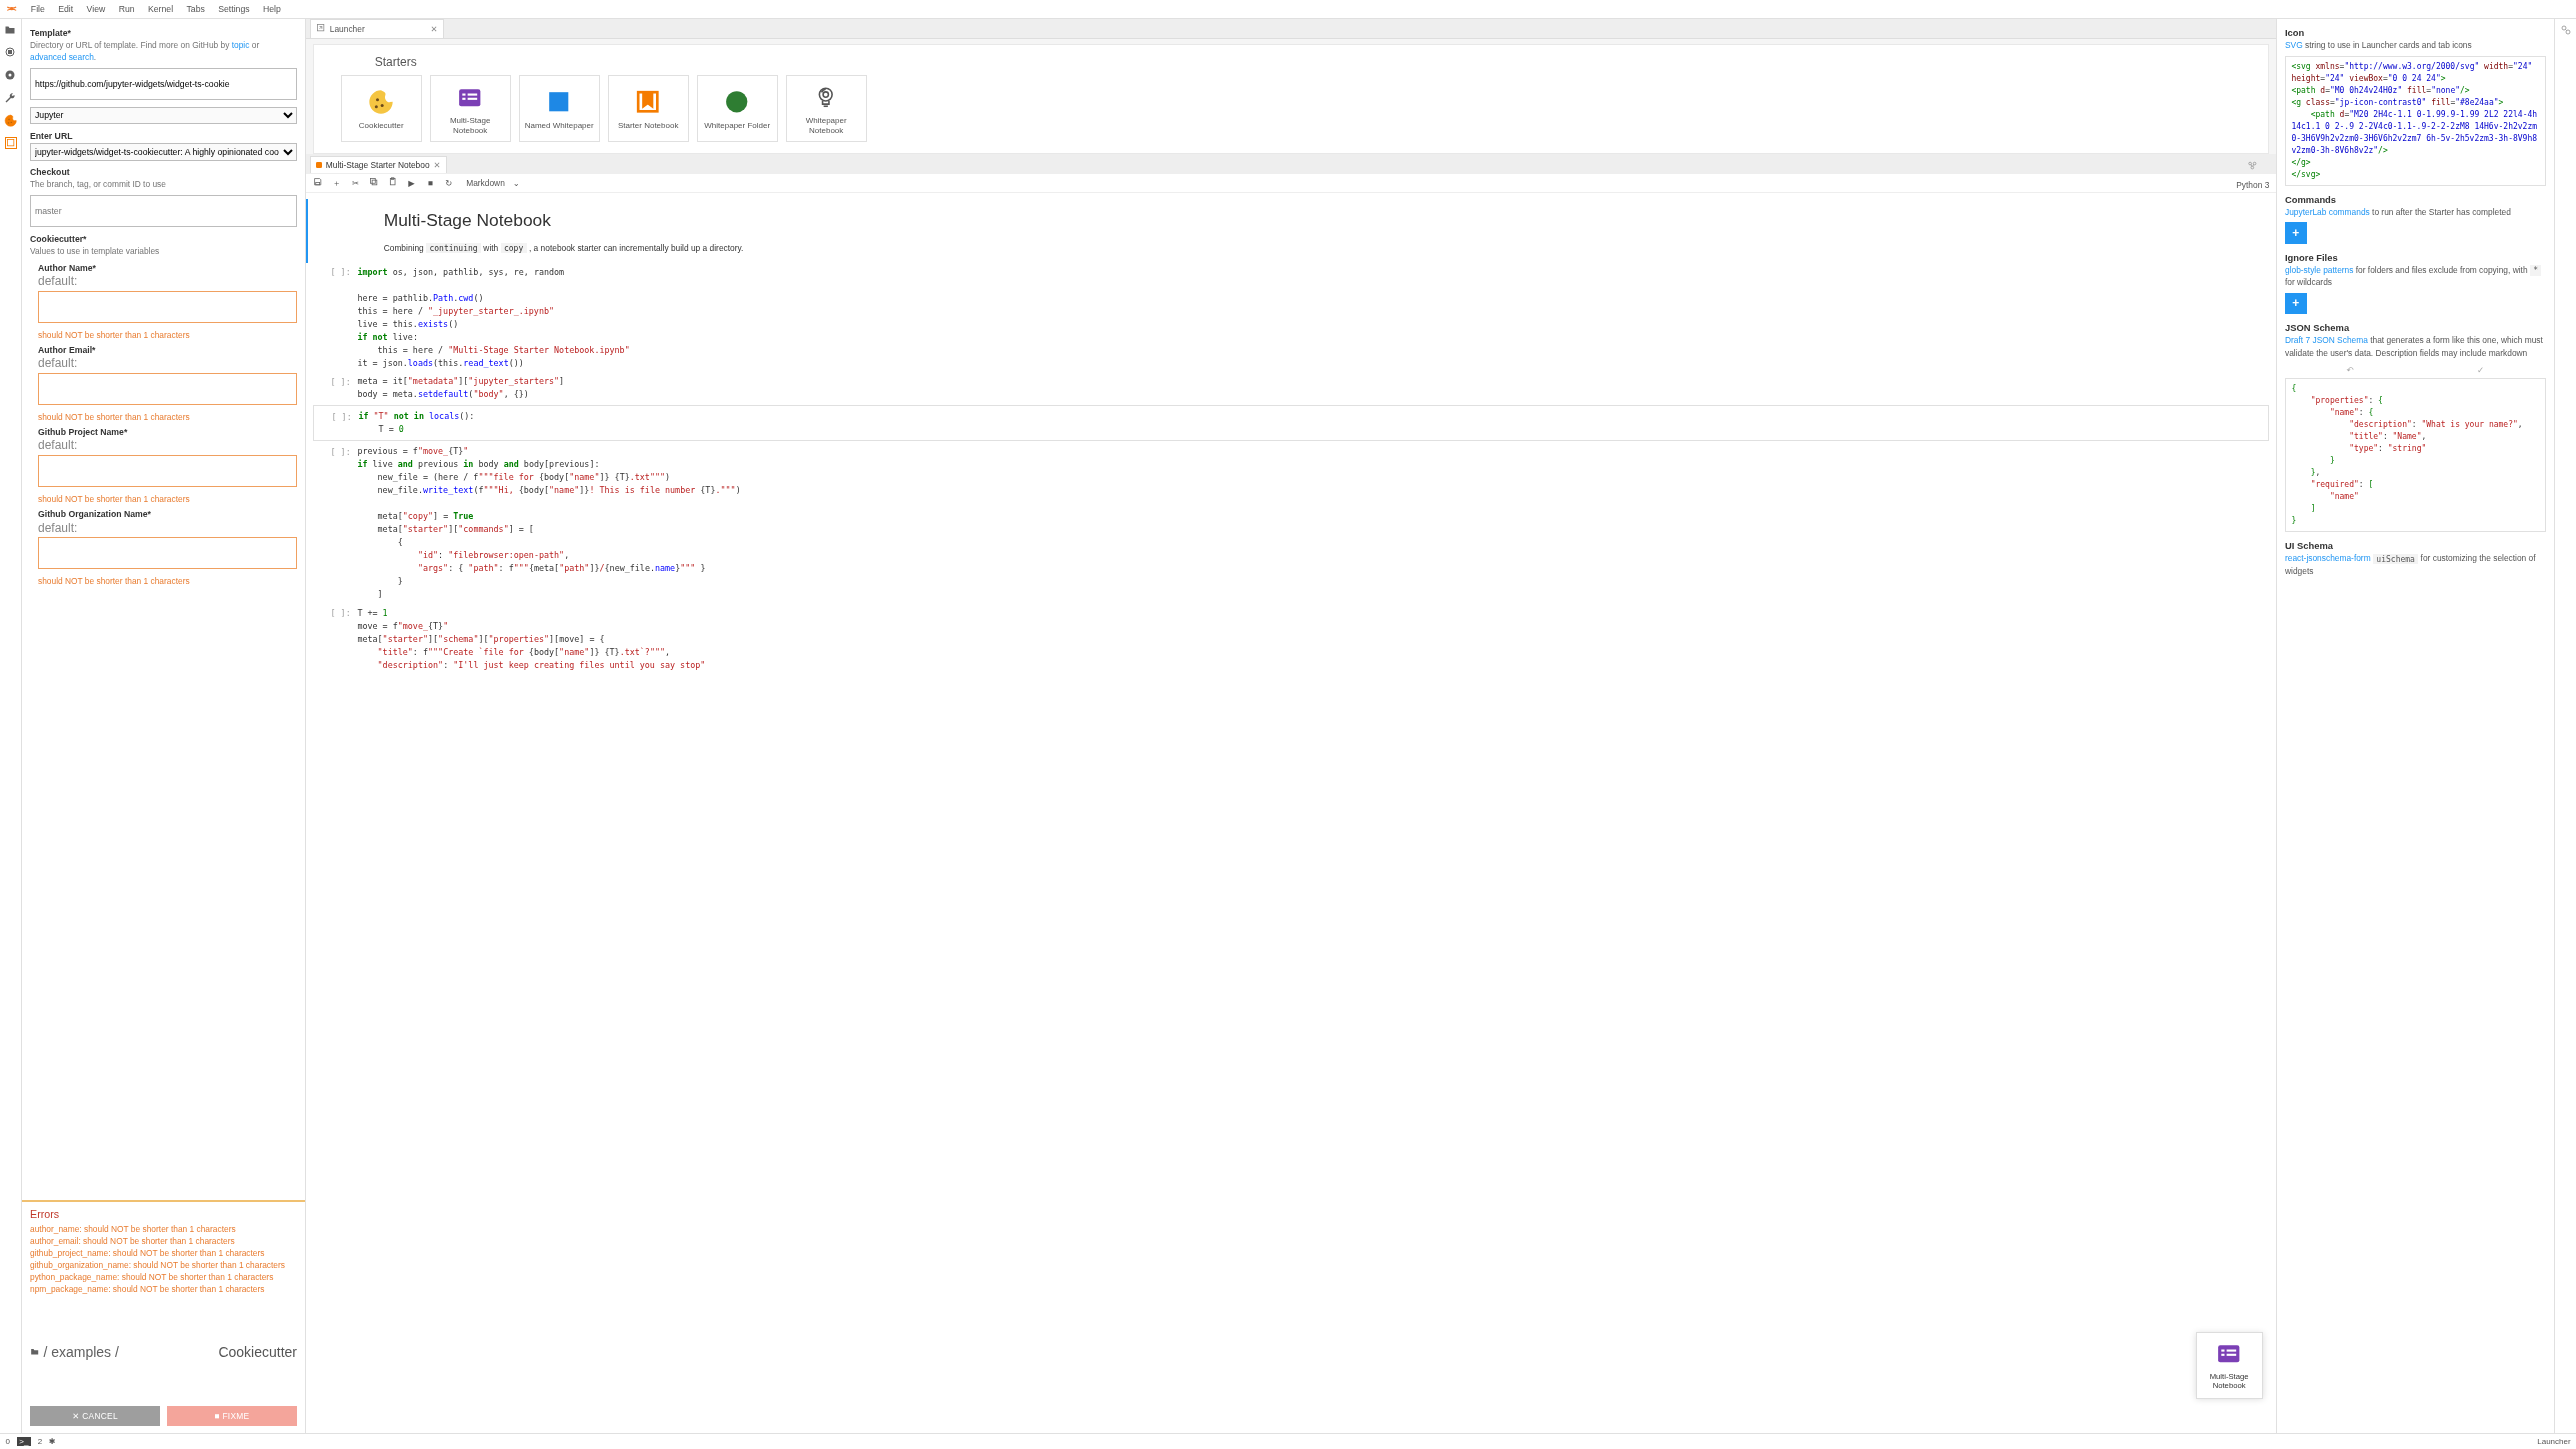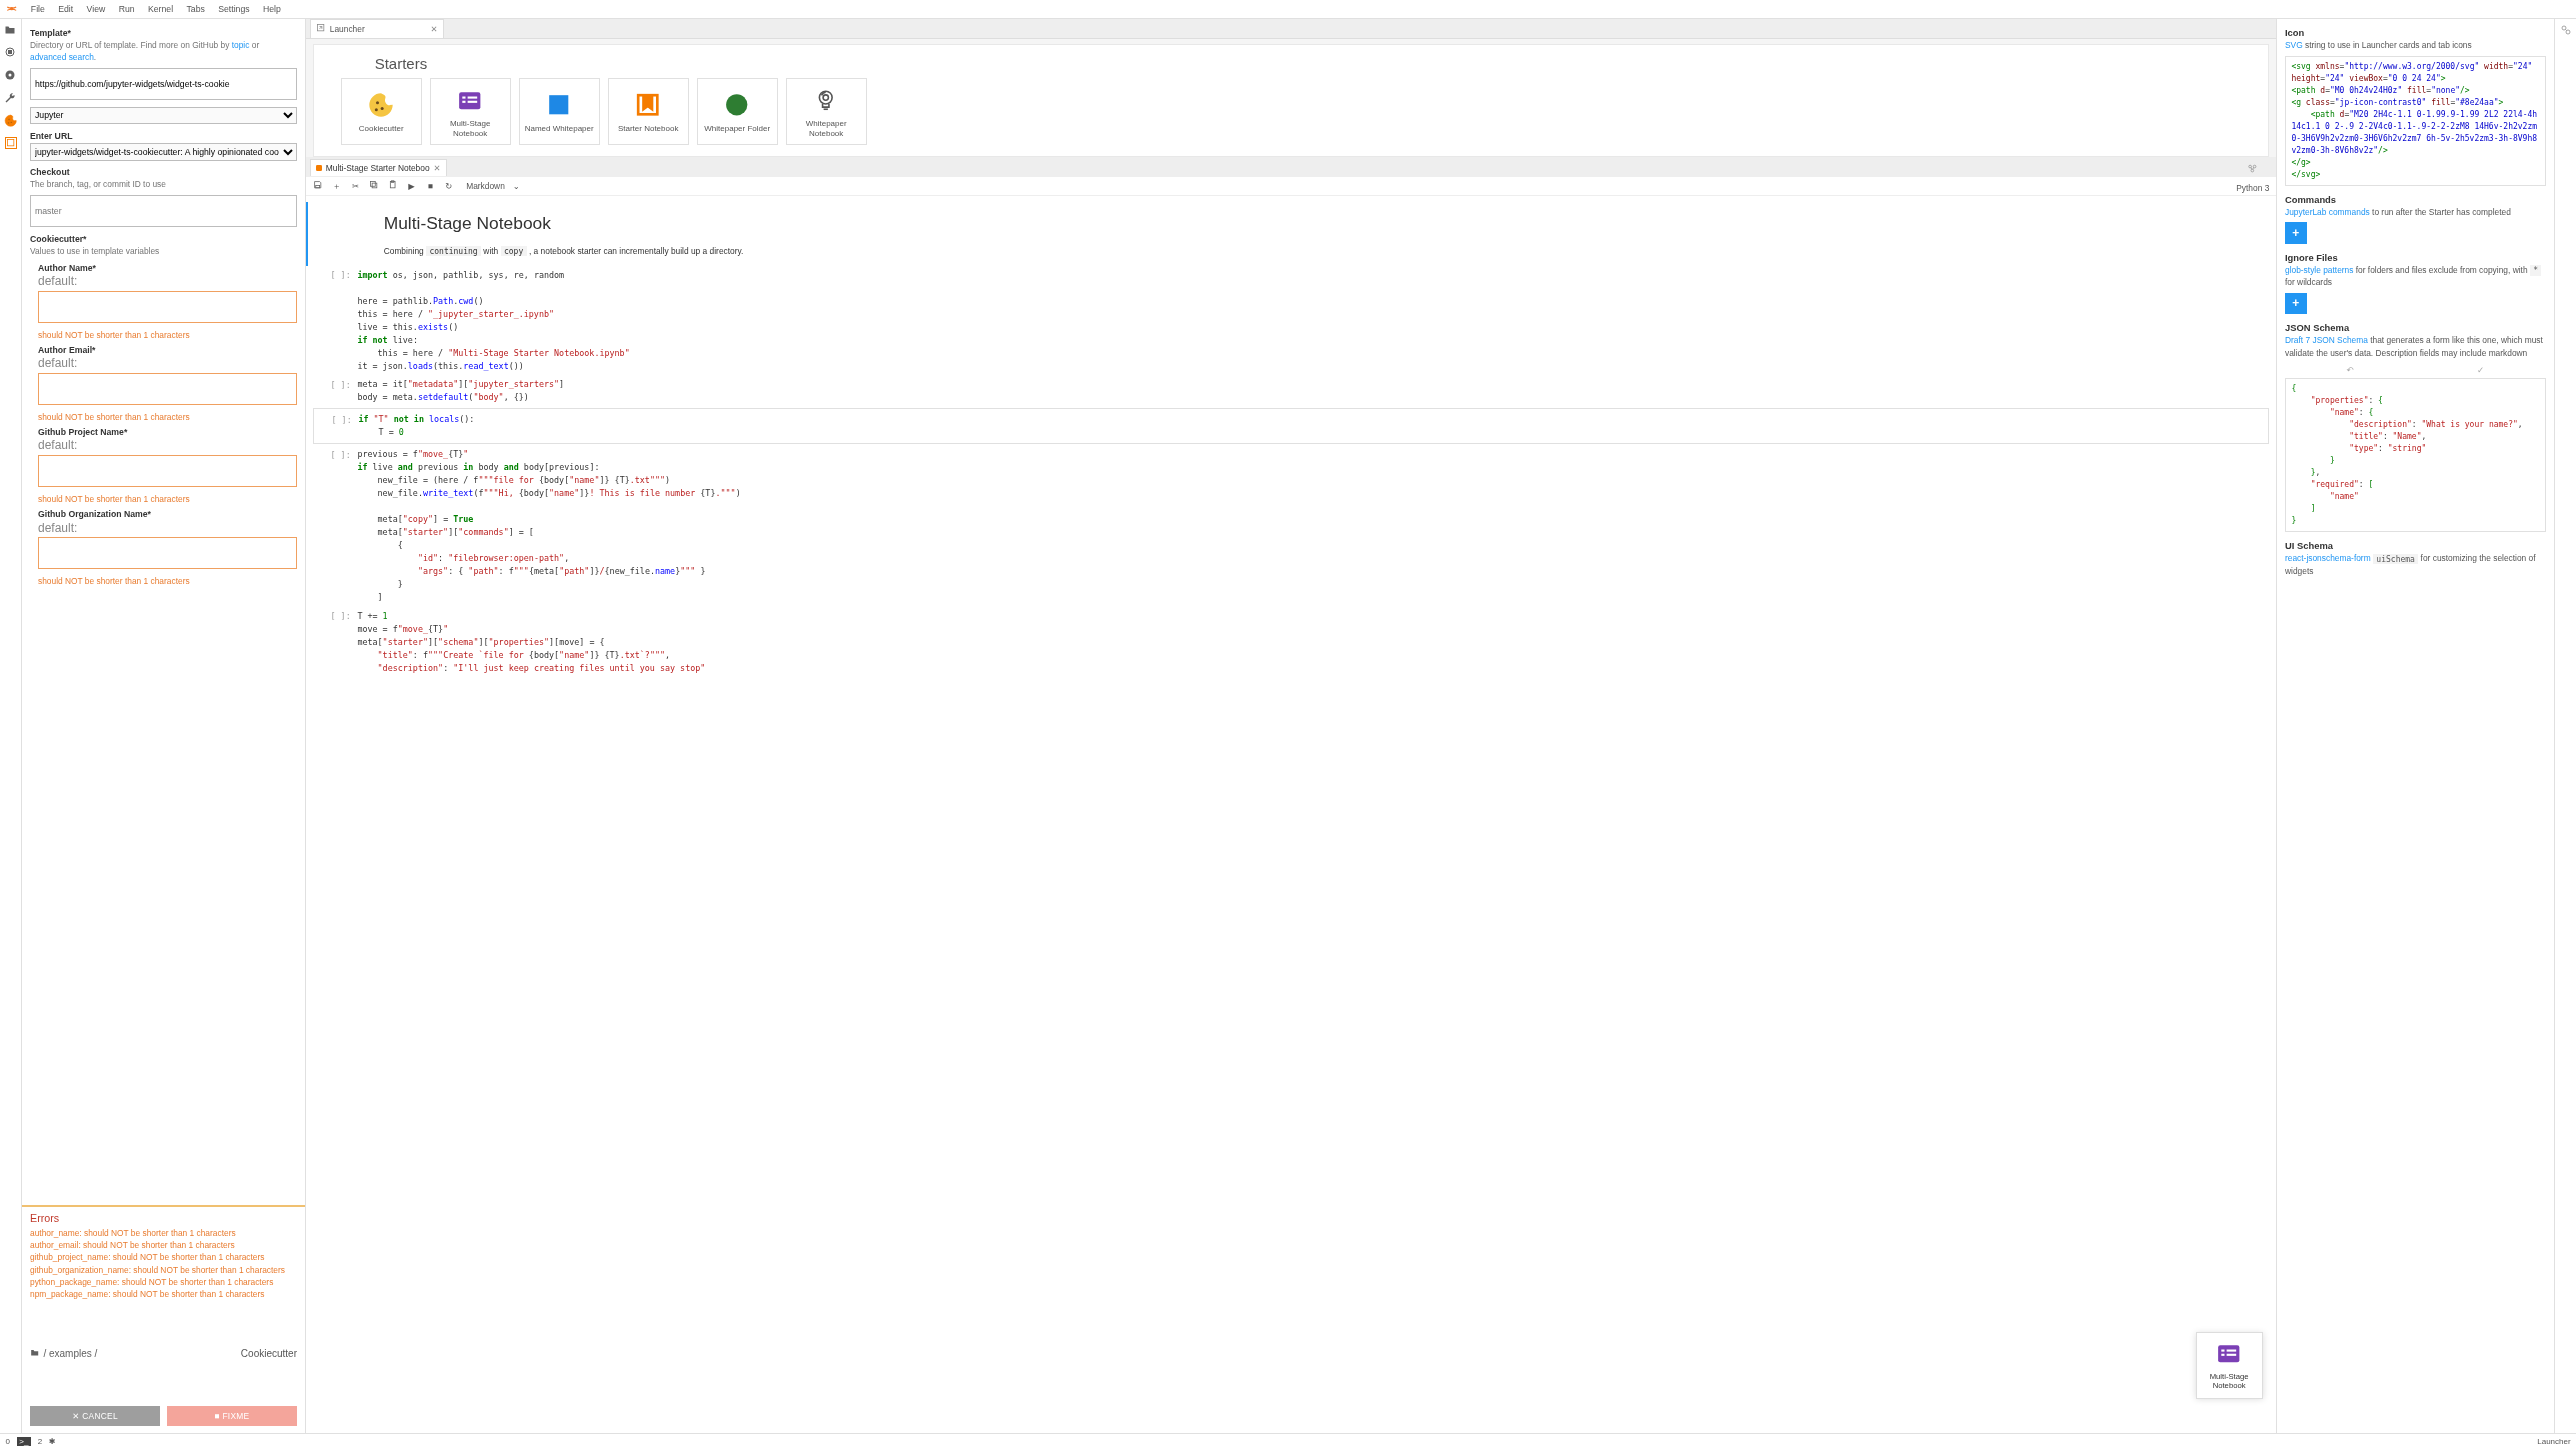--- a/index.html
+++ b/index.html
@@ -32,34 +32,34 @@
 .fld input[type=text] { width:100%; height:32px; border:0.7px solid #bdbdbd; padding:2px 4px; font-size:8.7px; }
 .fld input.err { border-color:#f0a060; background:#fff; }
 .fld select { width:100%; height:17.4px; border:0.7px solid #bdbdbd; background:#fafafa; font-size:8.7px; }
 .fld-label { font-weight:600; font-size:8.7px; margin-top:5.4px; }
 .fld-sub { color:#888; font-size:12px; margin:1.3px 0 2.7px; }
 .fld-err { color:#e87b2f; font-size:8.4px; margin-top:3.4px; }
 .indent { padding-left:8px; }
 .errors-box { border-top: 2px solid #f0c070; padding: 5.4px 8px 4px; }
 .errors-title { color:#C0392B; font-size:10.7px; font-weight:500; margin-bottom:2.7px; }
 .errors-box .erow { color:#e87b2f; font-size:8.4px; line-height:1.45; }
-.crumb-row { display:flex; align-items:center; padding:4px 8px; font-size:10px; color:#616161; }
+.crumb-row { display:flex; align-items:center; padding:4px 8px; font-size:14px; color:#616161; }
 .crumb-row .spacer { flex:1; }
 .btn-row { display:flex; gap:6.7px; padding: 2.7px 8px 6.7px; }
 .btn { flex:1; height:20px; display:flex; align-items:center; justify-content:center; font-size:8.4px; letter-spacing:0.3px; cursor:pointer; }
 .btn.cancel { background:#9e9e9e; color:#fff; }
 .btn.fixme { background:#f4a59b; color:#fff; }
 
 
 .center { flex:1; display:flex; flex-direction:column; min-width:0; background:#f5f5f5; }
 .tabbar { height:20px; display:flex; align-items:flex-end; background:#eee; border-bottom:0.7px solid #ddd; padding-left:4px; }
 .tab { display:flex; align-items:center; gap:4px; height:19px; padding:0 5.4px; background:#fff; border:0.7px solid #ddd; border-bottom:none; font-size:8.4px; color:#555; min-width:134px; margin-right:2.7px; }
 .tab .close { margin-left:auto; color:#888; cursor:pointer; }
 .launcher-body { background:#fff; margin:5.4px 6.7px 0 6.7px; border:0.7px solid #e8e8e8; padding: 5.4px 27px 10.7px; }
-.launcher-h { font-size:15px; color:#555; margin: 4px 0 6.7px 34px; }
+.launcher-h { font-size:12px; color:#555; margin: 4px 0 6.7px 34px; }
 .cards { display:flex; gap:8px; }
 .card { width:81px; height:67px; border:0.7px solid #e0e0e0; display:flex; flex-direction:column; align-items:center; justify-content:center; gap:4px; background:#fff; cursor:pointer; padding:4px; text-align:center; }
 .card .cicon { width:29.5px; height:29.5px; display:flex; align-items:center; justify-content:center; }
 .card .clabel { font-size:8px; color:#555; line-height:1.2; }
 
 
 .nbtabbar { height:19px; display:flex; align-items:flex-end; background:#eee; padding-left:4px; }
 .nbtab { display:flex; align-items:center; gap:4px; height:17.4px; padding:0 5.4px; background:#fff; border:0.7px solid #ddd; border-bottom:none; font-size:8.4px; min-width:134px; }
 .nbtab .dot { width:5.4px; height:5.4px; background:#f57c00; border-radius:1.3px; }
 .nbtoolbar { height:20px; background:#fff; display:flex; align-items:center; gap:8px; padding:0 6.7px; border-bottom:0.7px solid #eee; border-top:0.7px solid #eee; font-size:8.4px; color:#555; }

